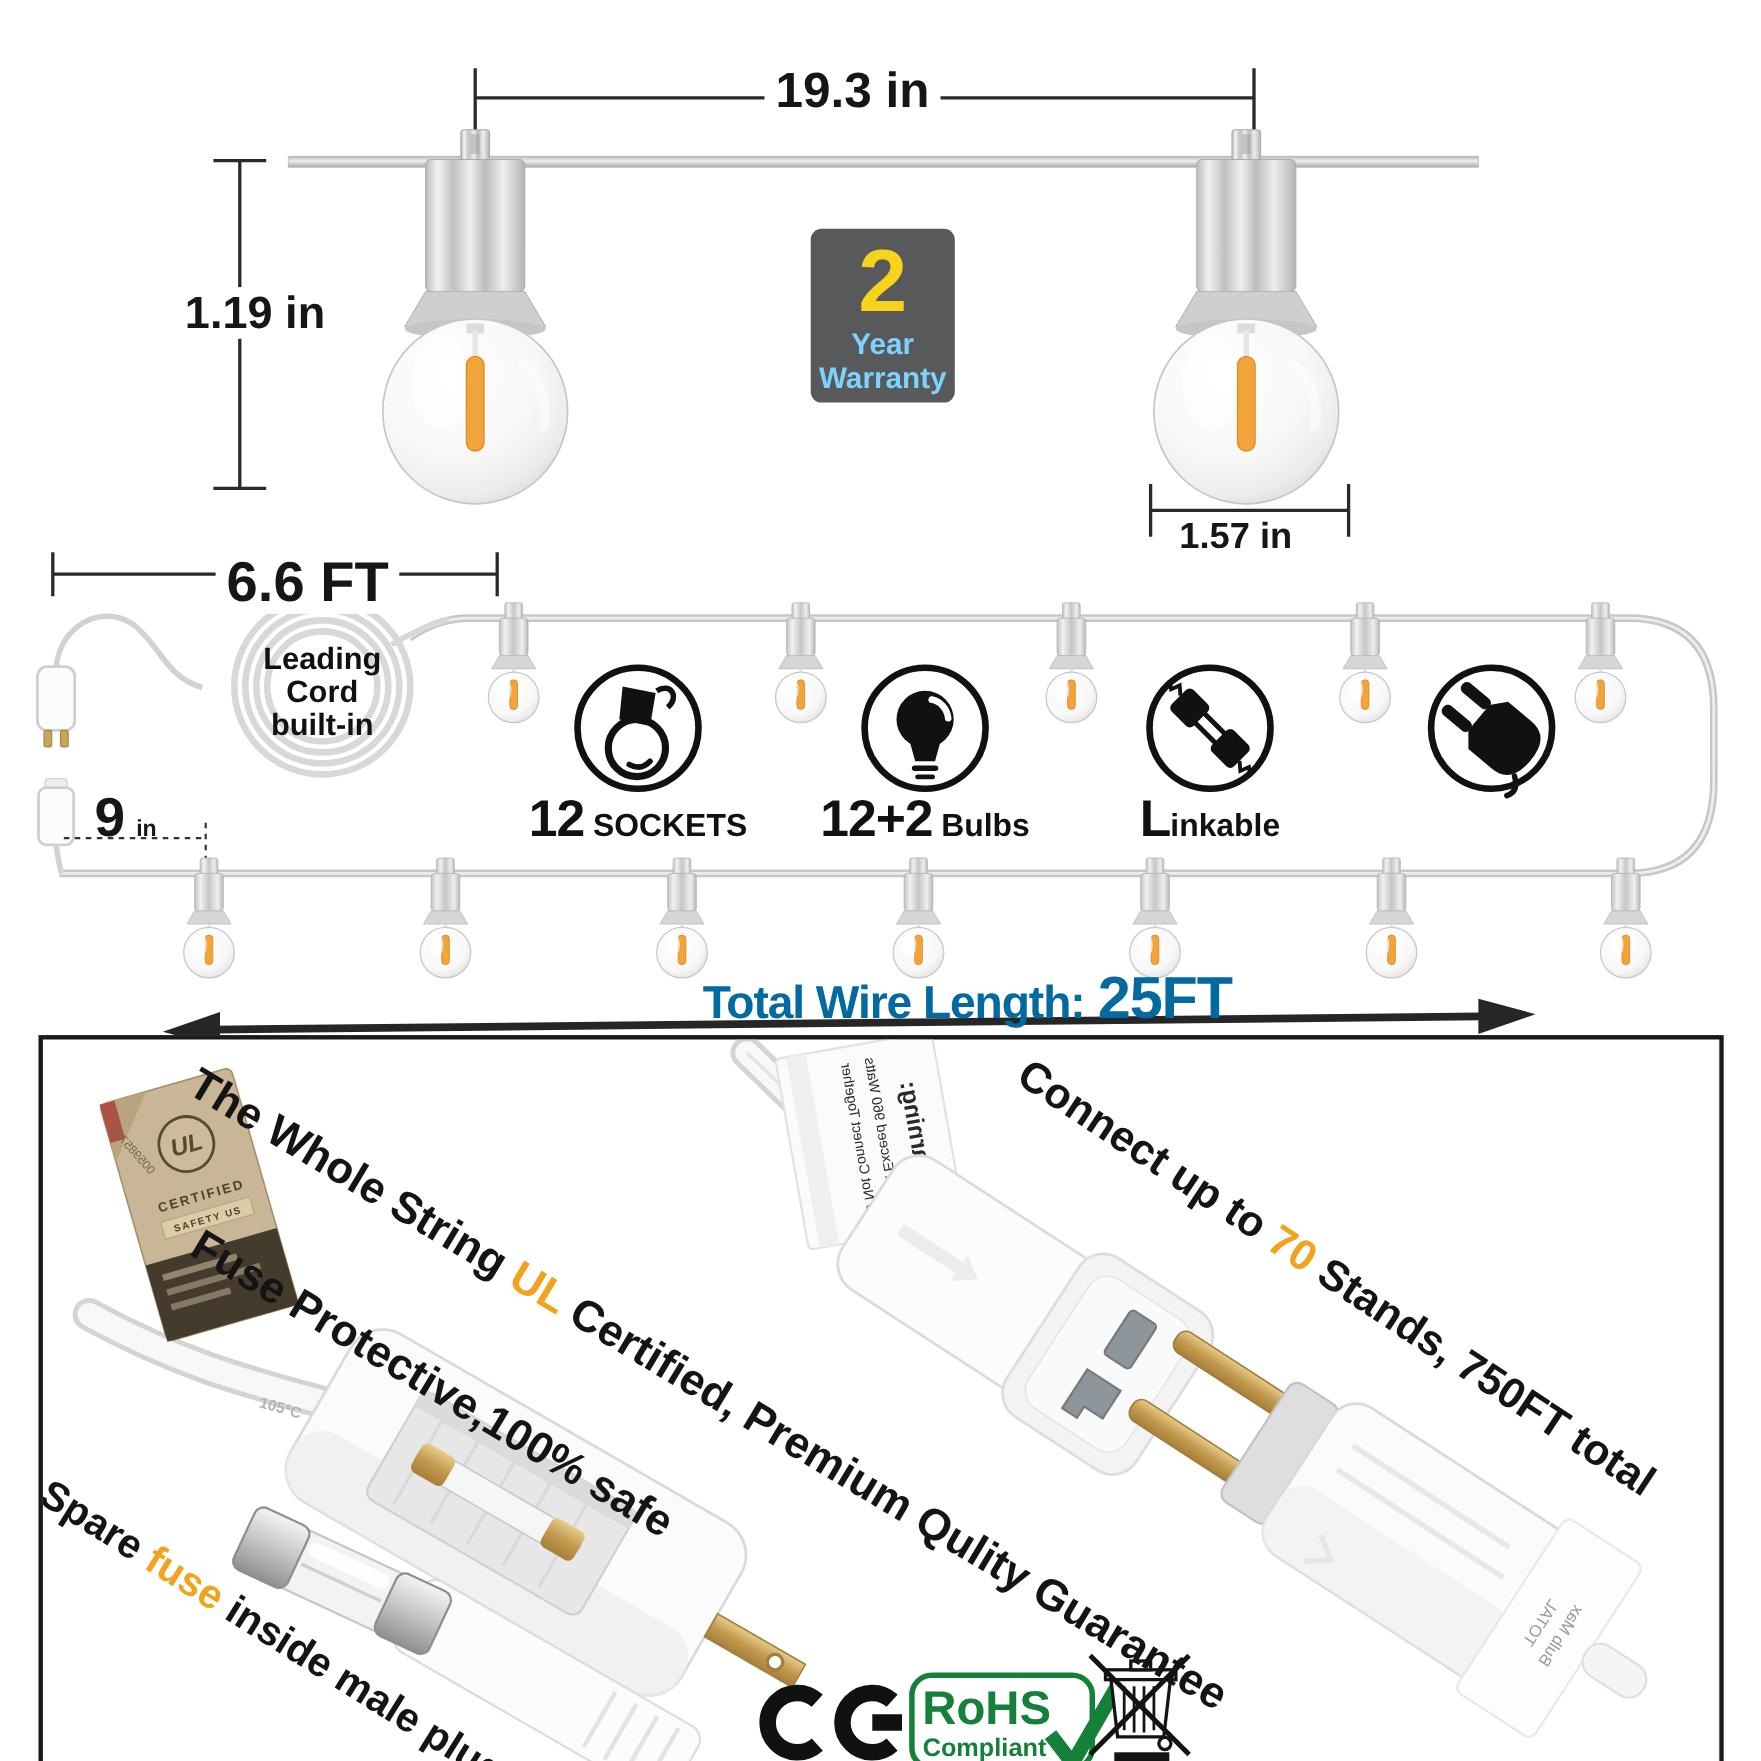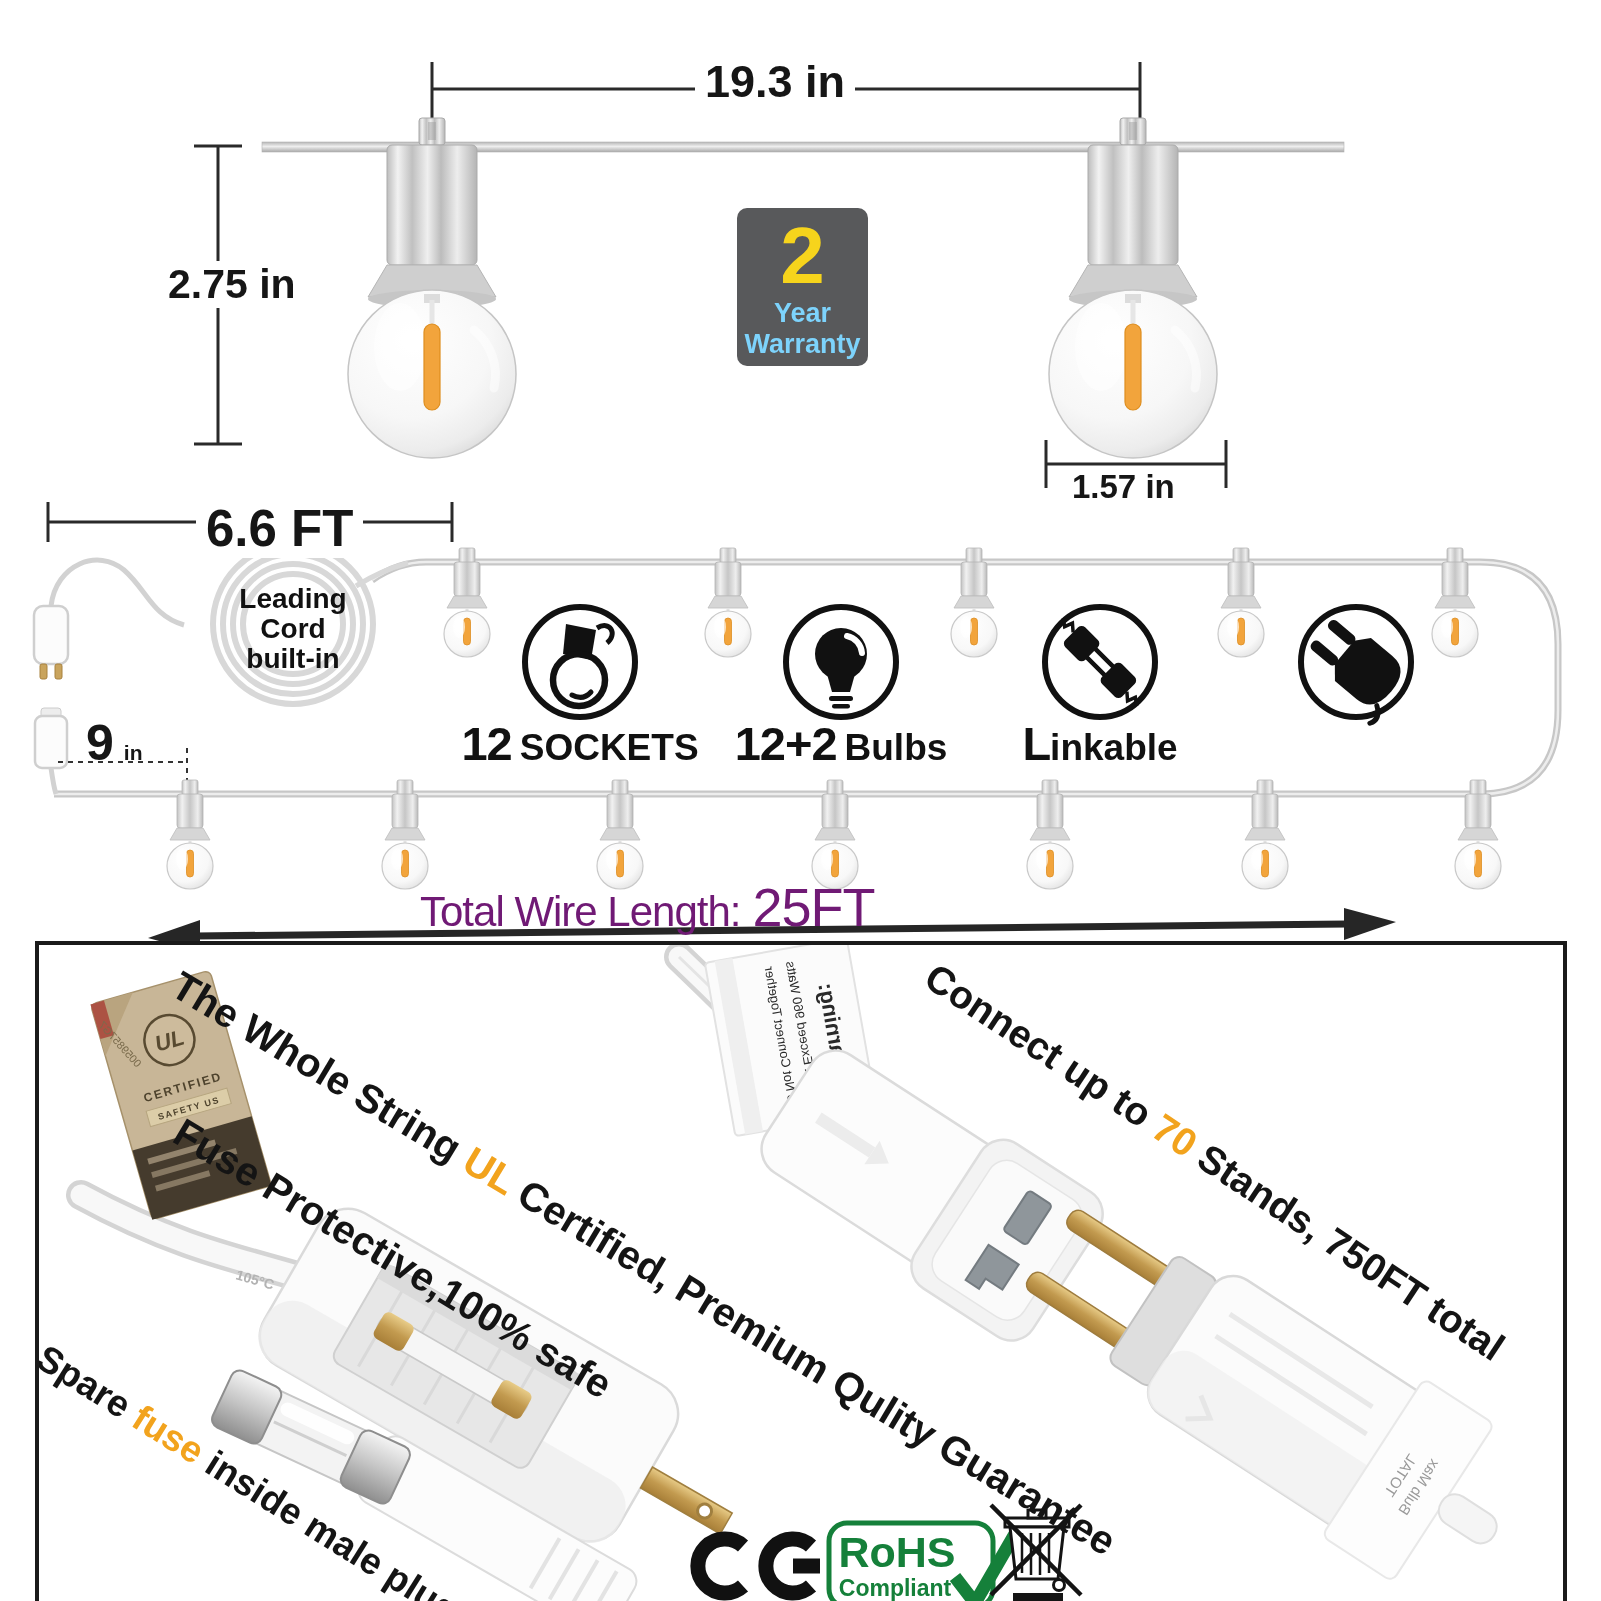--- a/index.html
+++ b/index.html
@@ -4,28 +4,28 @@
 <style>
   html,body{margin:0;padding:0;background:#fff;}
   .stage{position:relative;width:1601px;height:1601px;background:#ffffff;
          font-family:"Liberation Sans",sans-serif;overflow:hidden;color:#1a1a1a;margin-top:16px;}
   .abs{position:absolute;}
   .dimlabel{position:absolute;font-weight:bold;color:#161616;background:#ffffff;
             padding:0 10px;white-space:nowrap;}
   .feat{position:absolute;width:270px;text-align:center;font-weight:bold;color:#111;
         white-space:nowrap;}
   .feat .num{font-size:47px;letter-spacing:-1px;}
-  .feat .lbl{font-size:37px;margin-left:8px;}
+  .feat .lbl{font-size:29px;margin-left:8px;}
   .feat.tight .lbl{margin-left:0;}
   .warranty{position:absolute;left:737px;top:192px;width:131px;height:158px;
             background:#58595B;border-radius:10px;text-align:center;font-weight:bold;}
   .warranty .wnum{display:block;font-size:80px;line-height:84px;margin-top:6px;color:#F6D41C;}
   .warranty .wline{display:block;font-size:27px;line-height:31px;color:#7dd3fc;}
-  .total{position:absolute;left:420px;top:860px;width:700px;text-align:left;
-         color:#701a75;font-weight:normal;white-space:nowrap;}
+  .total{position:absolute;left:420px;top:860px;width:700px;text-align:right;
+         color:#0369a1;font-weight:bold;white-space:nowrap;}
   .total .tlabel{font-size:42px;letter-spacing:-1px;}
   .total .tvalue{font-size:54px;letter-spacing:-1px;margin-left:12px;}
   .panel{position:absolute;left:35px;top:925px;width:1524px;height:660px;
          border:4px solid #1a1a1a;background:#fff;overflow:hidden;}
   .rot{position:absolute;transform-origin:0 0;font-weight:bold;color:#141414;
        white-space:nowrap;}
   .hl{color:#F2A31D;}
   .nineIn{position:absolute;left:86px;top:698px;font-weight:bold;color:#161616;white-space:nowrap;}
   .nineIn .n9{font-size:50px;}
   .nineIn .nin{font-size:21px;margin-left:10px;}
@@ -91,21 +91,21 @@
     <use href="#bsock" transform="translate(1133,126)"></use>
 
     <g stroke="#2a2a2a" stroke-width="3">
       <line x1="1046" y1="448" x2="1226" y2="448"></line>
       <line x1="1046" y1="424" x2="1046" y2="472"></line>
       <line x1="1226" y1="424" x2="1226" y2="472"></line>
     </g>
   </svg>
 
   <div class="dimlabel" style="left:695px;top:40px;font-size:45px">19.3 in</div>
-  <div class="dimlabel" style="left:158px;top:245px;font-size:41px">2.75 in</div>
+  <div class="dimlabel" style="left:158px;top:245px;font-size:41px">1.19 in</div>
   <div class="dimlabel" style="left:1062px;top:452px;font-size:33px">1.57 in</div>
 
   <div class="warranty">
     <span class="wnum">2</span>
     <span class="wline">Year</span>
     <span class="wline">Warranty</span>
   </div>
 
   <svg class="abs" style="left:0;top:480px" width="1601" height="460" viewBox="0 0 1601 460">
     <defs>

